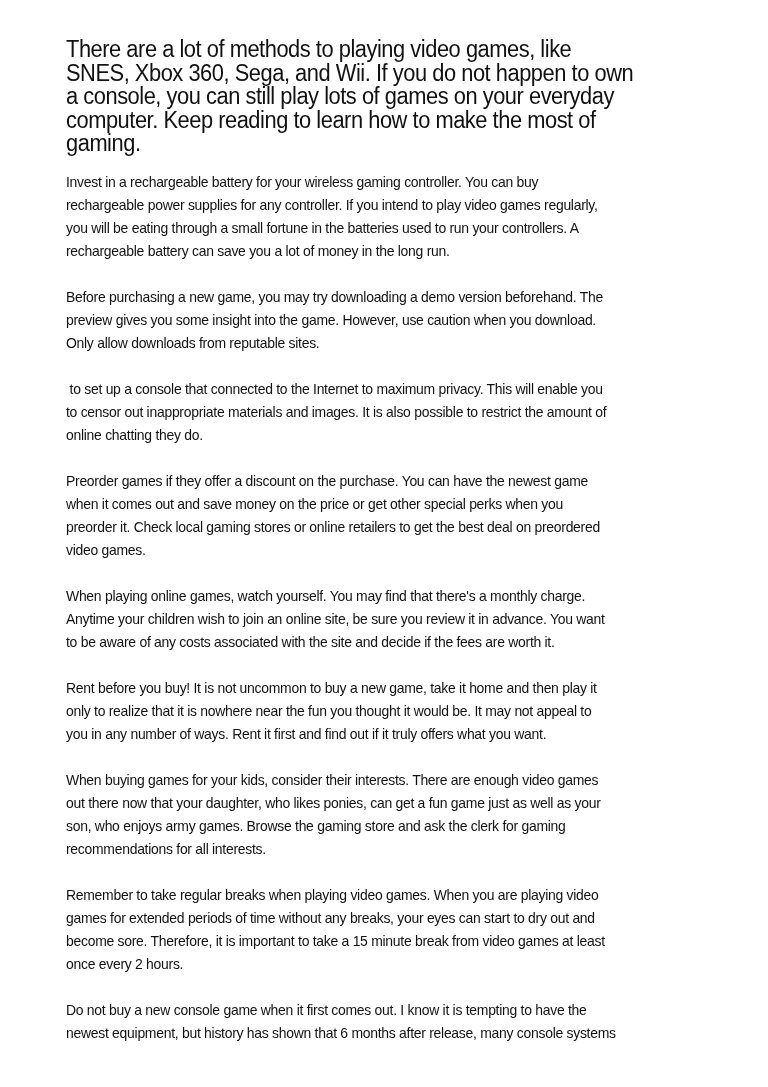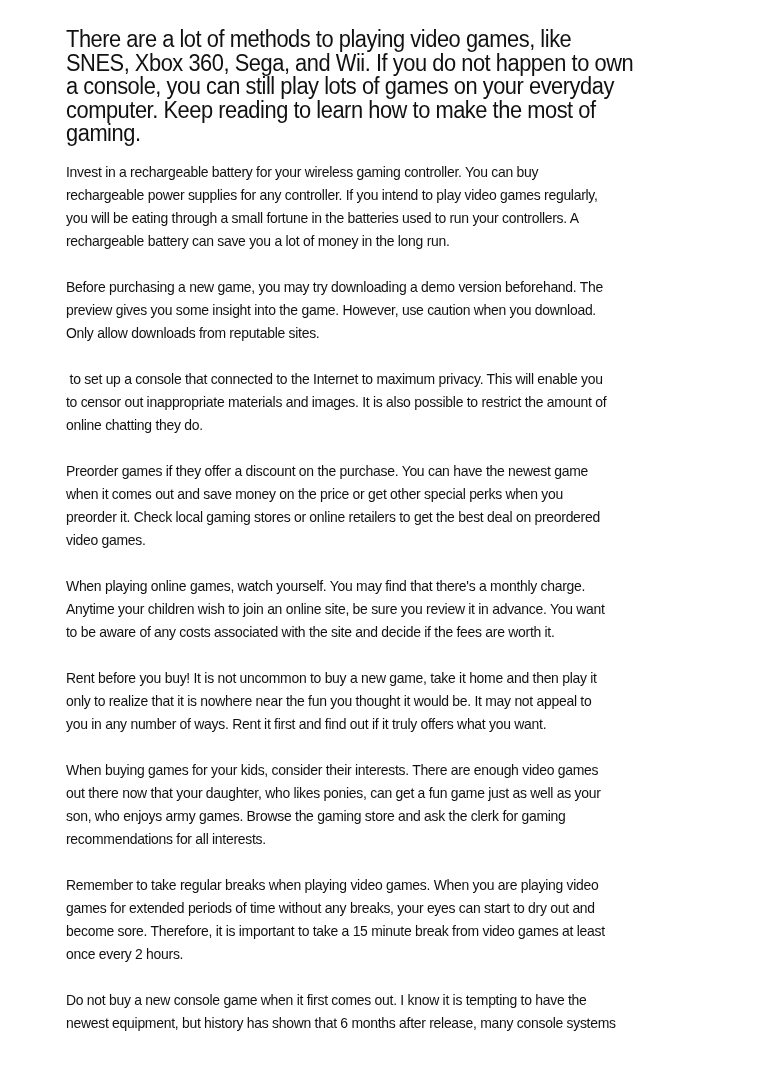--- a/index.html
+++ b/index.html
@@ -11,21 +11,21 @@
       width: 768px;
       height: 1087px;
       overflow: hidden;
       position: relative;
       font-family: "Liberation Sans", sans-serif;
       color: #111111;
     }
     .page {
       position: absolute;
       left: 66px;
-      top: 28px;
+      top: 38px;
       width: 680px;
     }
     .heading {
       font-size: 23.5px;
       line-height: 23.5px;
       letter-spacing: -0.5px;
       margin: 0 0 14px 0;
       font-weight: normal;
       transform: scaleX(0.93);
       transform-origin: left top;

